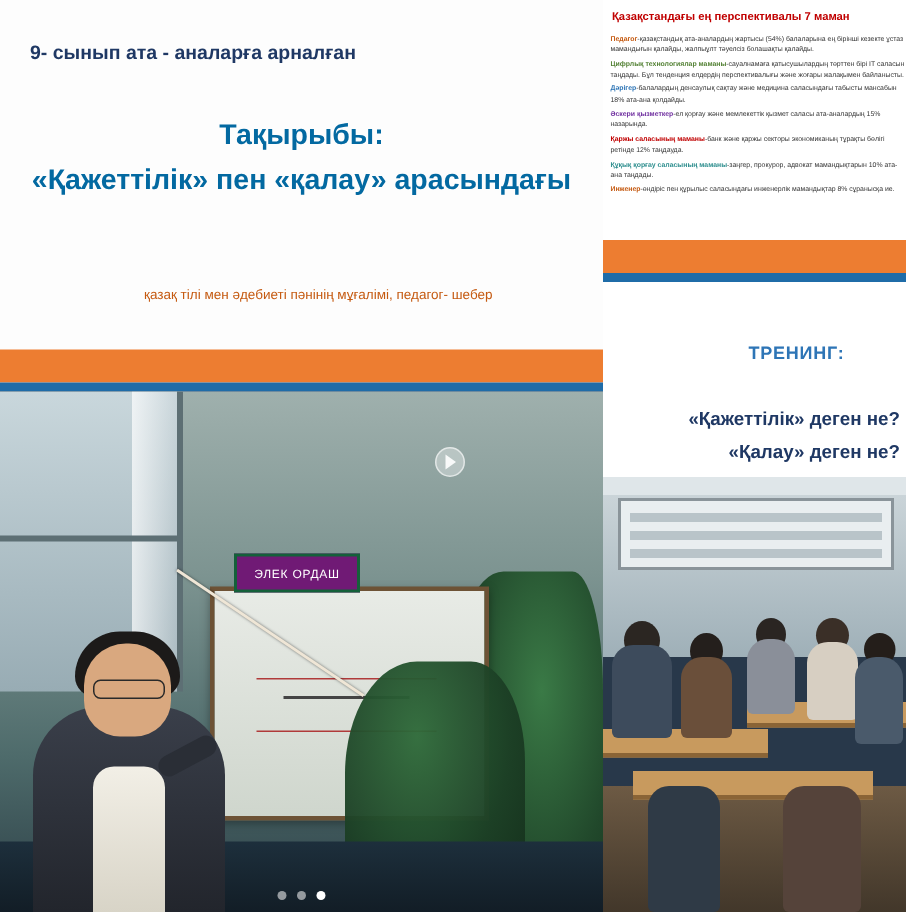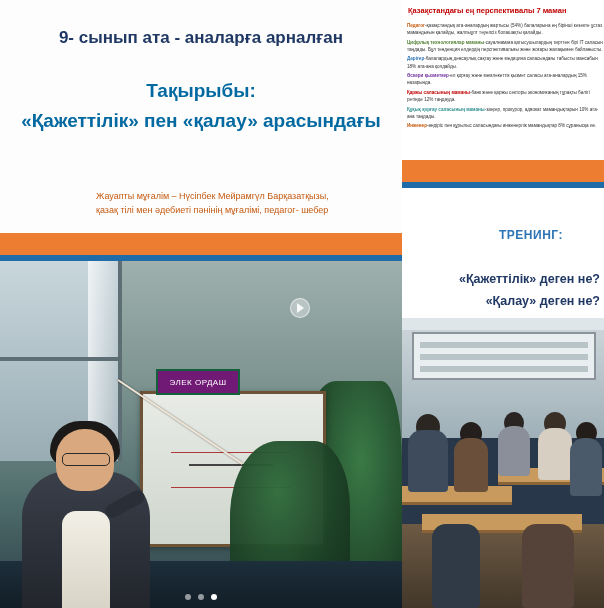--- a/index.html
+++ b/index.html
@@ -36,23 +36,23 @@
     position: absolute;
     left: 0; top: 0;
     width: 402px;
     height: 233px;
     background: #fdfdfd;
   }
   .title-small {
     position: absolute;
     left: 20px; top: 26px;
     width: 362px;
-    text-align: center;
+    text-align: left;
     color: #1f3864;
-    font-size: 17px;
+    font-size: 13px;
     font-weight: bold;
     line-height: 1.45;
   }
   .title-main {
     position: absolute;
     left: 12px; top: 78px;
     width: 378px;
     text-align: center;
     color: #0369a1;
     font-size: 19px;
@@ -336,21 +336,20 @@
     <div class="title-small">
       <div>9- сынып ата - аналарға арналған</div>
     </div>
 
     <div class="title-main">
       <span class="line1">Тақырыбы:</span>
       <span class="line2">«Қажеттілік» пен «қалау» арасындағы</span>
     </div>
 
     <div class="credit">
-      <div>Жауапты  мұғалім – Нүсіпбек Мейрамгүл Барқазатқызы,</div>
       <div>қазақ тілі мен әдебиеті пәнінің мұғалімі, педагог- шебер</div>
     </div>
 
     <div class="band-orange"></div>
     <div class="band-blue"></div>
 
     <div class="photo-left">
       <div class="pl-wall"></div>
       <div class="pl-window">
         <div class="pl-curtain"></div>

